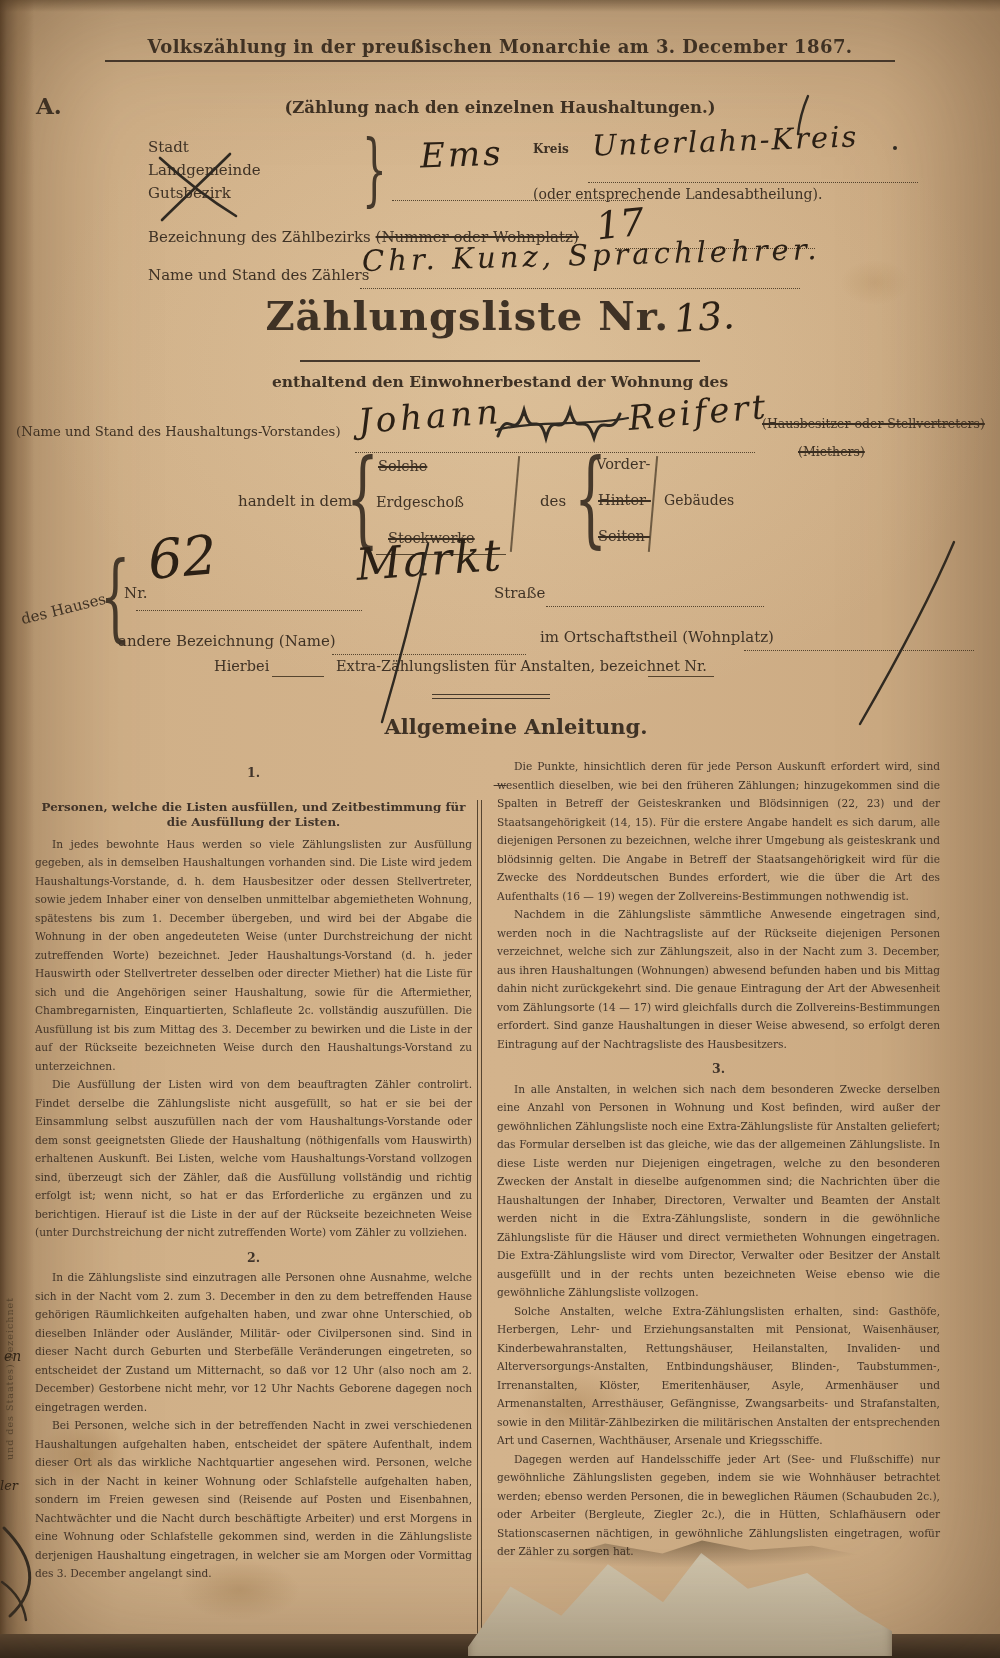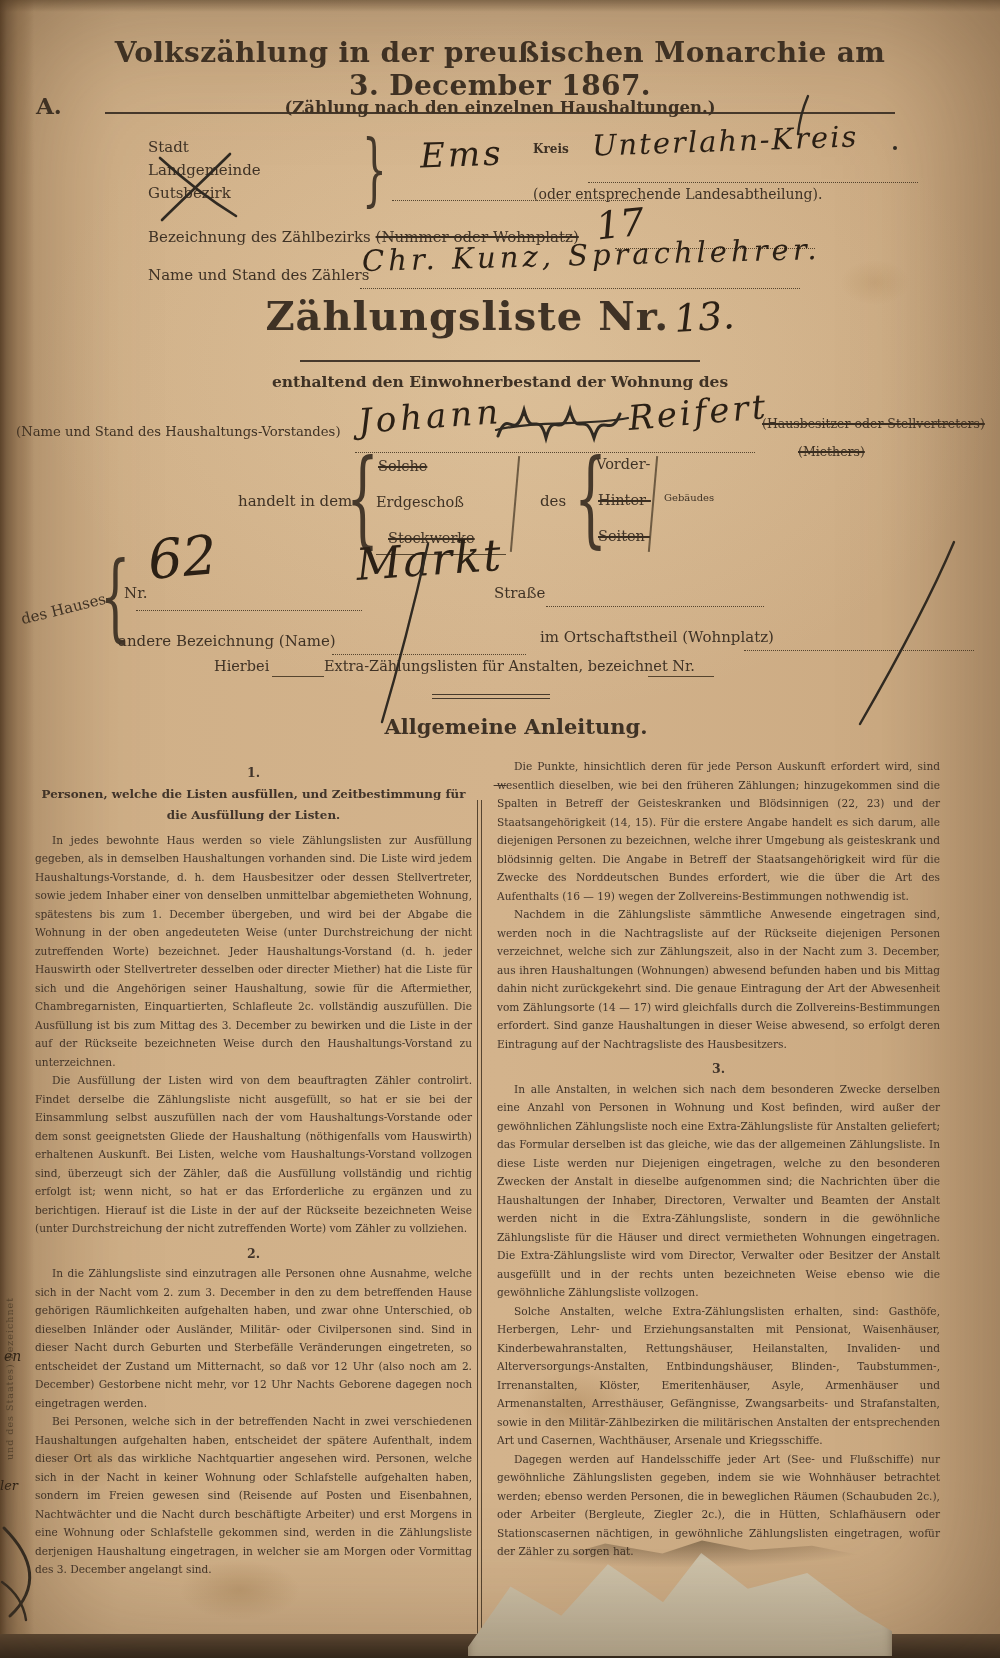--- a/index.html
+++ b/index.html
@@ -19,21 +19,21 @@
   .strike{text-decoration:line-through;text-decoration-thickness:1.5px;text-decoration-color:#3a2e21}
   .wline{position:absolute;height:0;border-bottom:1px solid rgba(64,49,31,.85)}
   .dotline{border-bottom-style:dotted}
   .thick{border-bottom-width:2px}
   .brace{position:absolute;font-weight:400;color:#46392b;transform:scaleX(.5);transform-origin:left center;line-height:1}
   .vbar{position:absolute;width:2px;background:rgba(66,51,33,.7)}
   .col{position:absolute;top:757px;width:437px;font-size:10.6px;line-height:18.5px;text-align:justify;color:#41342
 5;color:#41342a}
   .col p{margin:0;text-indent:17px}
   .sec-no{text-align:center;font-weight:bold;font-size:12.5px;margin:7px 0 1px;text-indent:0}
-  .sec-head{text-align:center;font-weight:bold;font-size:11.9px;line-height:21px;margin:1px 6px 5px;text-indent:0}
+  .sec-head{text-align:center;font-weight:bold;font-size:11.9px;line-height:15px;margin:17px 6px 5px;text-indent:0}
   .stain{position:absolute;border-radius:50%;pointer-events:none}
   .vignette{position:absolute;inset:0;box-shadow:inset 0 0 150px rgba(74,52,28,.45);pointer-events:none}
   .binding{position:absolute;left:0;top:0;bottom:0;width:34px;
     background:linear-gradient(90deg,#63492f 0,#8a6d4e 7px,#ab8a64 18px,rgba(171,138,100,0) 34px)}
   .top-edge{position:absolute;left:0;top:0;right:0;height:12px;background:linear-gradient(180deg,rgba(80,58,34,.5),rgba(0,0,0,0))}
   .bottom-band{position:absolute;left:0;right:0;bottom:0;height:24px;background:linear-gradient(180deg,#5e4a36,#2e241a)}
   .tear{position:absolute;left:468px;top:1544px;width:424px;height:112px;background:linear-gradient(180deg,#d2c7af,#c4b89e);
     clip-path:polygon(0 92%,10% 38%,22% 64%,33% 18%,46% 52%,55% 8%,66% 40%,80% 26%,92% 60%,100% 78%,100% 100%,0 100%);
     box-shadow:inset 0 6px 8px rgba(60,45,25,.45)}
   .tear-shadow{position:absolute;left:460px;top:1538px;width:440px;height:30px;
@@ -48,21 +48,21 @@
 <body>
 
 <div class="binding"></div>
 <div class="top-edge"></div>
 <div class="stain" style="left:520px;top:1370px;width:110px;height:70px;background:radial-gradient(closest-side,rgba(140,98,48,.28),rgba(0,0,0,0))"></div>
 <div class="stain" style="left:40px;top:1420px;width:90px;height:70px;background:radial-gradient(closest-side,rgba(140,98,48,.3),rgba(0,0,0,0))"></div>
 <div class="stain" style="left:620px;top:1180px;width:60px;height:45px;background:radial-gradient(closest-side,rgba(150,105,50,.22),rgba(0,0,0,0))"></div>
 <div class="stain" style="left:840px;top:260px;width:70px;height:45px;background:radial-gradient(closest-side,rgba(150,105,50,.16),rgba(0,0,0,0))"></div>
 <div class="stain" style="left:180px;top:1560px;width:120px;height:60px;background:radial-gradient(closest-side,rgba(135,95,45,.25),rgba(0,0,0,0))"></div>
 
-<div class="abs print bold center" style="left:105px;top:36px;width:790px;font-size:28px;letter-spacing:.4px;border-bottom:2.5px solid #46392c;padding-bottom:10px">
+<div class="abs print bold center" style="left:105px;top:36px;width:790px;font-size:18px;letter-spacing:.4px;border-bottom:2.5px solid #46392c;padding-bottom:3px">
   <span>Volkszählung in der preußischen Monarchie am 3. December 1867.</span>
 </div>
 
 <div class="abs print bold" style="left:36px;top:92px;font-size:23px">A.</div>
 
 <div class="abs print bold center" style="left:0;top:98px;width:100%;font-size:16.5px">(Zählung nach den einzelnen Haushaltungen.)</div>
 
 <svg style="left:792px;top:92px" width="24" height="46">
   <path class="ink-stroke" stroke-width="2.4" d="M16,4 C 10,18 7,32 6,42"></path>
 </svg>
@@ -125,39 +125,39 @@
 <div class="wline" style="left:376px;top:554px;width:130px"></div>
 <div class="vbar" style="left:514px;top:456px;height:96px;transform:rotate(5deg)"></div>
 
 <div class="abs print" style="left:540px;top:492px;font-size:15px">des</div>
 
 <div class="brace" style="left:574px;top:446px;font-size:104px">{</div>
 <div class="abs print" style="left:596px;top:456px;font-size:14.5px">Vorder-</div>
 <div class="abs print strike" style="left:598px;top:492px;font-size:14.5px">Hinter-</div>
 <div class="abs print strike" style="left:598px;top:528px;font-size:14.5px">Seiten-</div>
 <div class="vbar" style="left:652px;top:456px;height:96px;transform:rotate(5deg)"></div>
-<div class="abs print" style="left:664px;top:492px;font-size:10px">Gebäudes</div>
+<div class="abs print" style="left:664px;top:492px;font-size:14px">Gebäudes</div>
 
 <div class="abs print" style="left:20px;top:600px;font-size:15px;transform:rotate(-14deg)">des Hauses</div>
 <div class="brace" style="left:100px;top:548px;font-size:96px">{</div>
 <div class="abs print" style="left:124px;top:584px;font-size:15px">Nr.</div>
 <div class="hand abs" style="left:148px;top:526px;font-size:54px;transform:rotate(-5deg)">62</div>
 <div class="wline dotline" style="left:136px;top:610px;width:226px"></div>
 <div class="hand abs" style="left:356px;top:534px;font-size:44px;transform:rotate(-4deg);letter-spacing:2px">Markt</div>
 <div class="abs print" style="left:494px;top:584px;font-size:15px">Straße</div>
 <div class="wline dotline" style="left:546px;top:606px;width:218px"></div>
 
 <div class="abs print" style="left:118px;top:632px;font-size:15px">andere Bezeichnung (Name)</div>
 <div class="wline dotline" style="left:332px;top:654px;width:194px"></div>
 <div class="abs print" style="left:540px;top:628px;font-size:15px">im Ortschaftstheil (Wohnplatz)</div>
 <div class="wline dotline" style="left:744px;top:650px;width:230px"></div>
 
 <div class="abs print" style="left:214px;top:658px;font-size:14.5px">Hierbei</div>
 <div class="wline" style="left:272px;top:676px;width:52px"></div>
-<div class="abs print" style="left:324px;top:658px;font-size:14.5px">Extra-Zählungslisten für Anstalten, bezeichnet Nr.</div>
+<div class="abs print" style="left:336px;top:658px;font-size:14.5px">Extra-Zählungslisten für Anstalten, bezeichnet Nr.</div>
 <div class="wline" style="left:648px;top:676px;width:66px"></div>
 
 <svg style="left:370px;top:540px" width="600" height="195">
   <path class="ink-stroke" stroke-width="2.4" d="M58,4 C 44,66 28,128 12,182"></path>
   <path class="ink-stroke" stroke-width="2.4" d="M584,2 C 556,68 520,132 490,184"></path>
 </svg>
 
 <div class="abs" style="left:432px;top:694px;width:118px;height:3px;border-top:1.5px solid #46392c;border-bottom:1px solid #46392c"></div>
 
 <div class="abs print bold center" style="left:16px;top:714px;width:100%;font-size:21px">Allgemeine Anleitung.</div>

